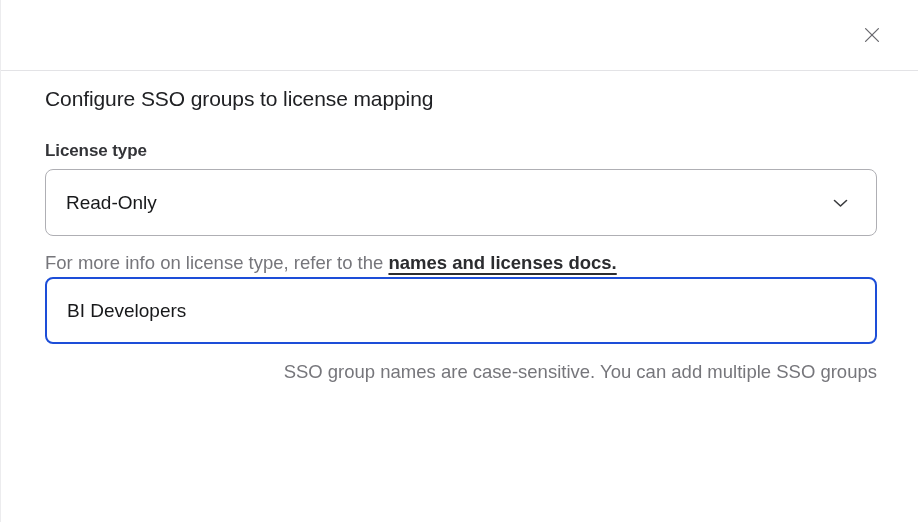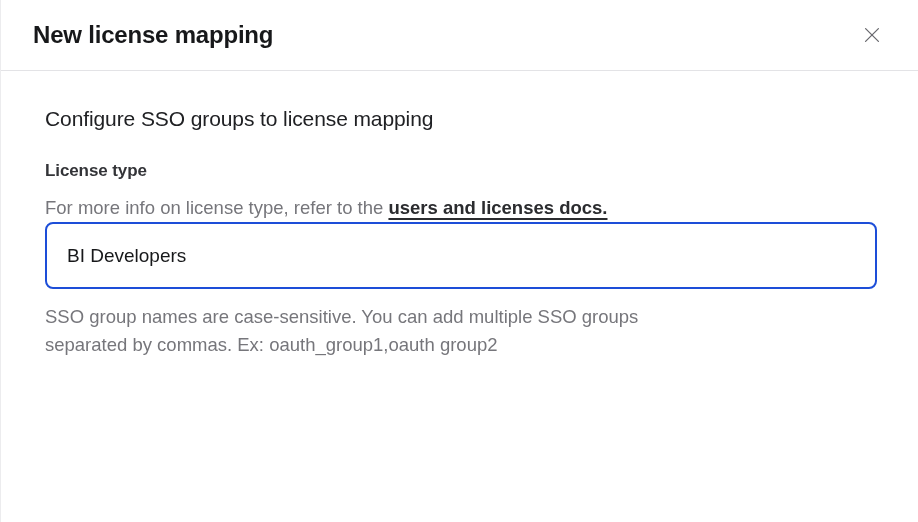--- a/index.html
+++ b/index.html
@@ -36,21 +36,21 @@
     border: none;
     cursor: pointer;
     display: flex; align-items: center; justify-content: center;
     padding: 0;
   }
   .close-btn svg { display: block; }
   .dialog-body {
     padding: 0 41px 0 44px;
   }
   .section-heading {
-    margin-top: 36px;
+    margin-top: 16px;
     font-size: 21px;
     font-weight: 400;
     color: #202124;
     letter-spacing: -0.1px;
   }
   .field-label {
     display: block;
     margin: 30px 0 8px;
     font-size: 17px;
     font-weight: 700;
@@ -94,54 +94,60 @@
     height: 67px;
     border: 2px solid #1d4ed8;
     border-radius: 8px;
     padding: 0 20px;
     font-family: "Liberation Sans", "DejaVu Sans", sans-serif;
     font-size: 19px;
     color: #17181a;
     background: #ffffff;
     outline: none;
   }
-  .hint-line { display: block; }
+  .hint-line { display: block; text-align: right; }
   .hint.sso { margin-top: 14px; }
 </style>
 </head>
 <body>
 
 <div class="modal">
 
   <header class="dialog-header">
-    <h1 class="dialog-title">New license mapping</h1>
     <button class="close-btn" aria-label="Close">
       <span>
         <svg width="22" height="22" viewBox="0 0 24 24" fill="none">
           <path d="M5 5 L19 19 M19 5 L5 19" stroke="#69696e" stroke-width="1.4" stroke-linecap="round"></path>
         </svg>
       </span>
     </button>
   </header>
 
   <div class="dialog-body">
 
     <h2 class="section-heading">Configure SSO groups to license mapping</h2>
 
     <div>
       <label class="field-label">License type</label>
 
+      <div class="select-control">
+        <span class="select-value">Read-Only</span>
+        <span>
+          <svg width="15" height="9" viewBox="0 0 15 9" fill="none">
+            <path d="M1.5 1.5 L7.5 7 L13.5 1.5" stroke="#3a3b3e" stroke-width="1.6" stroke-linecap="round" stroke-linejoin="round"></path>
+          </svg>
+        </span>
+      </div>
 
-      <p class="hint"><span>For more info on license type, refer to the </span><a>users and licenses docs.</a></p>
+      <p class="hint"><span>For more info on license type, refer to the </span><a>names and licenses docs.</a></p>
     </div>
 
     <div>
 
       <input class="text-input" type="text" value="BI Developers" style="">
 
       <p class="hint sso">
         <span class="hint-line">SSO group names are case-sensitive. You can add multiple SSO groups</span>
-        <span class="hint-line">separated by commas. Ex: oauth_group1,oauth group2</span>
       </p>
     </div>
 
   </div>
 </div>
 
 </body></html>

